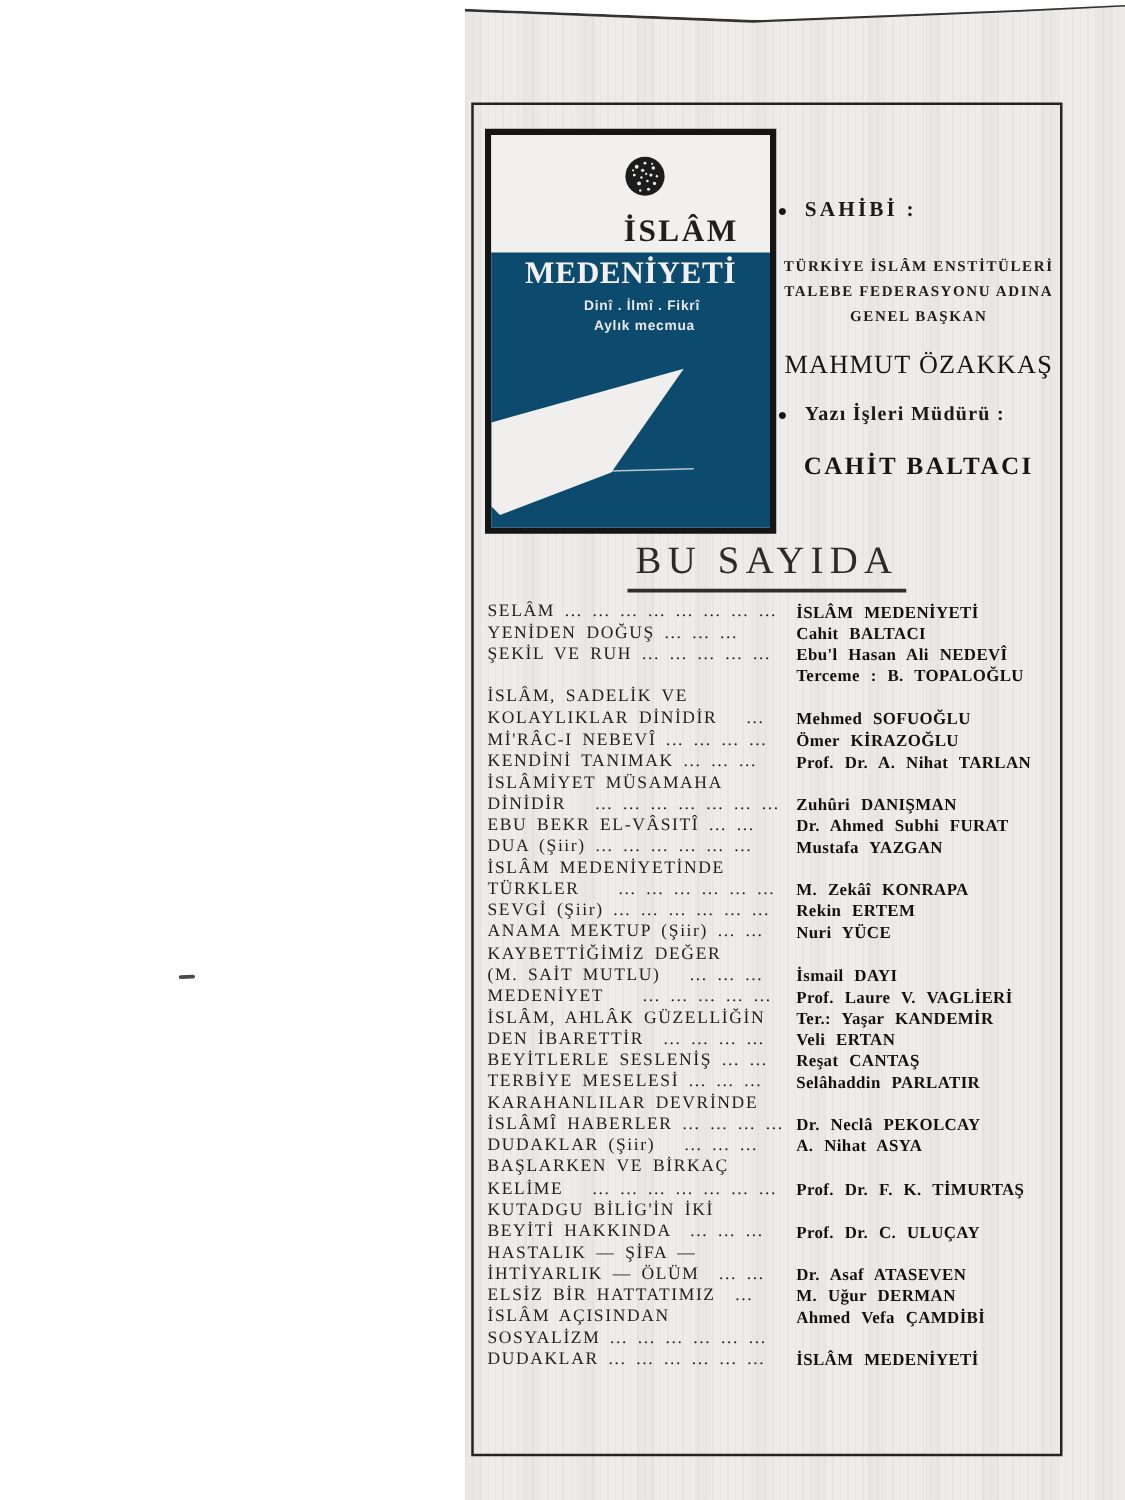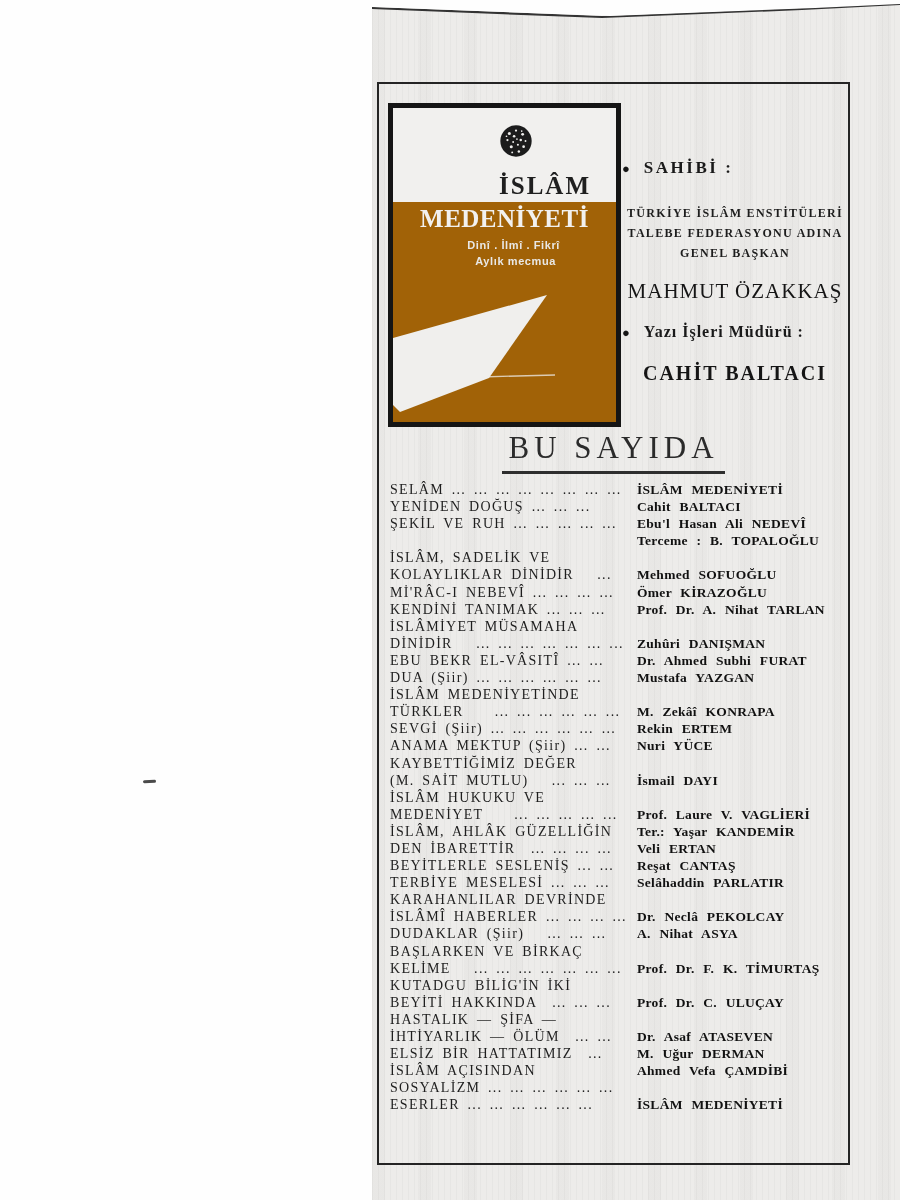--- a/index.html
+++ b/index.html
@@ -34,21 +34,21 @@
     position:absolute;left:9px;top:19px;width:233px;height:324px;
     box-sizing:border-box;border:5px solid #151515;background:#f1f0ee;
     display:flex;flex-direction:column;
   }
   .cover-top{position:relative;height:94px;background:#f1f0ee;flex:none;}
   .logo{position:absolute;left:104px;top:14px;width:38px;height:38px;}
   .cover-title1{
     position:absolute;right:25px;bottom:2px;
     font-size:25px;font-weight:700;letter-spacing:2px;color:#1f1f1f;
   }
-  .cover-bottom{position:relative;flex:1;background:#a16207;overflow:hidden;}
+  .cover-bottom{position:relative;flex:1;background:#0c4a6e;overflow:hidden;}
   .wedge{position:absolute;left:0;top:0;width:223px;height:220px;}
   .cover-title2{
     position:relative;margin-top:3px;text-align:center;
     font-size:25px;font-weight:700;letter-spacing:0.5px;color:#f2f1ef;
   }
   .cover-sub{
     position:relative;text-align:right;color:#e9e8e6;
     font-family:"Liberation Sans","DejaVu Sans",sans-serif;
     font-weight:700;font-size:11px;letter-spacing:0.6px;
   }
@@ -227,24 +227,20 @@
         </div>
         <div class="toc-line">
           <span class="toc-title">KAYBETTİĞİMİZ DEĞER</span>
           <span class="toc-author"></span>
         </div>
         <div class="toc-line">
           <span class="toc-title">(M. SAİT MUTLU)   ... ... ...</span>
           <span class="toc-author">İsmail DAYI</span>
         </div>
         <div class="toc-line">
-          <span class="toc-title">İSLÂM HUKUKU VE</span>
-          <span class="toc-author"></span>
-        </div>
-        <div class="toc-line">
           <span class="toc-title">MEDENİYET    ... ... ... ... ...</span>
           <span class="toc-author">Prof. Laure V. VAGLİERİ</span>
         </div>
         <div class="toc-line">
           <span class="toc-title">İSLÂM, AHLÂK GÜZELLİĞİN</span>
           <span class="toc-author">Ter.: Yaşar KANDEMİR</span>
         </div>
         <div class="toc-line">
           <span class="toc-title">DEN İBARETTİR  ... ... ... ...</span>
           <span class="toc-author">Veli ERTAN</span>
@@ -299,19 +295,19 @@
         </div>
         <div class="toc-line">
           <span class="toc-title">İSLÂM AÇISINDAN</span>
           <span class="toc-author">Ahmed Vefa ÇAMDİBİ</span>
         </div>
         <div class="toc-line">
           <span class="toc-title">SOSYALİZM ... ... ... ... ... ...</span>
           <span class="toc-author"></span>
         </div>
         <div class="toc-line">
-          <span class="toc-title">ESERLER ... ... ... ... ... ...</span>
+          <span class="toc-title">DUDAKLAR ... ... ... ... ... ...</span>
           <span class="toc-author">İSLÂM MEDENİYETİ</span>
         </div>
       </div>
 
   </div>
 </div>
 
 </body></html>

